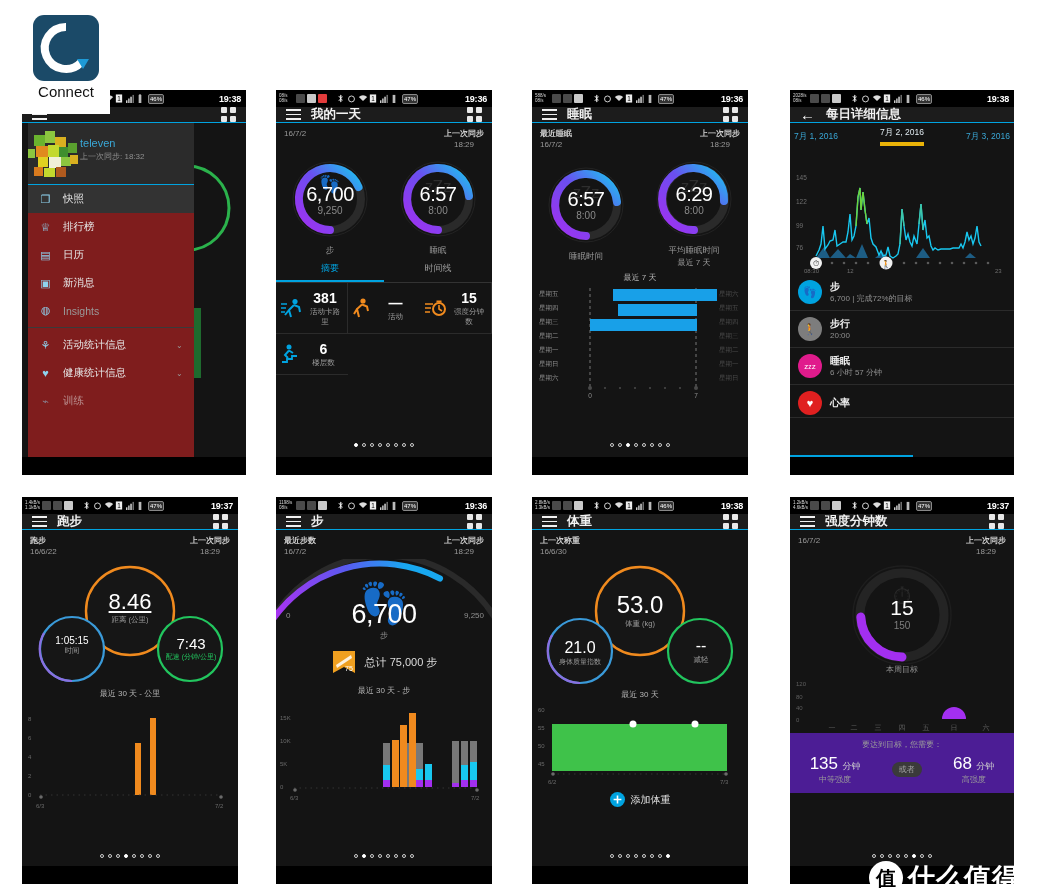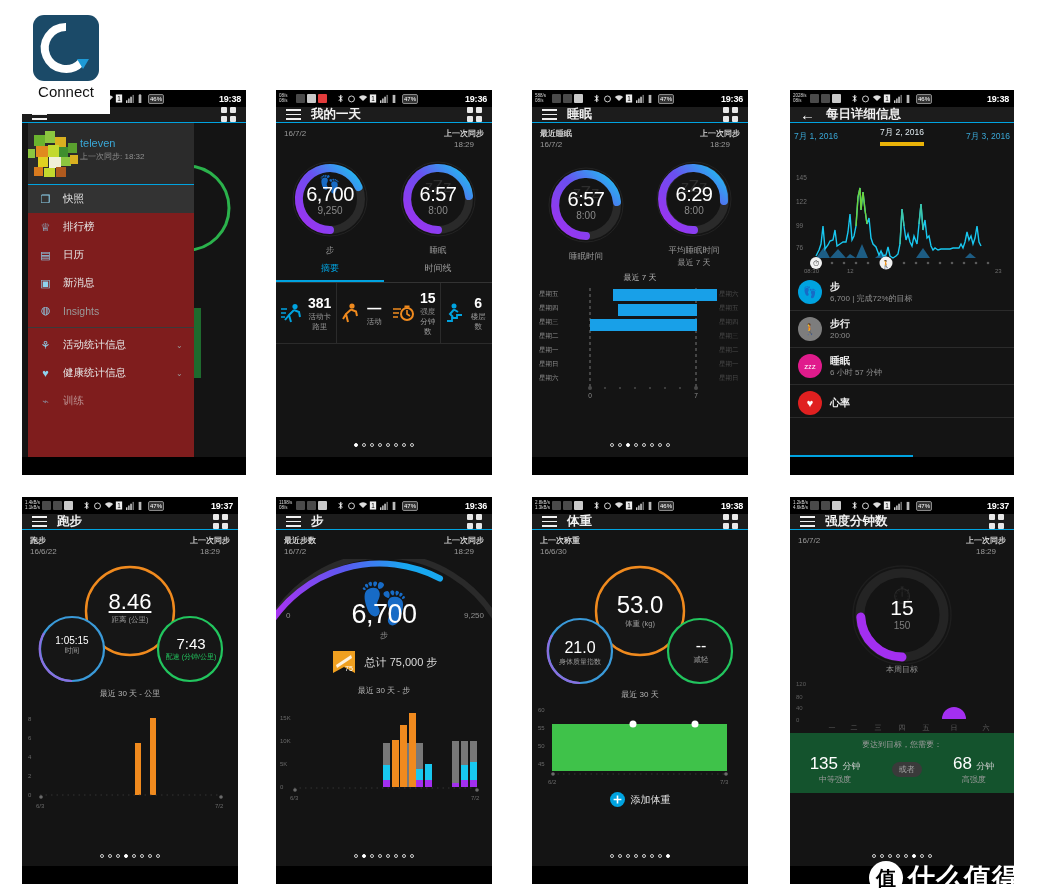--- a/index.html
+++ b/index.html
@@ -71,21 +71,21 @@
     align-items:center; justify-content:center; }
   .ringbox .val .big { color:#fff; font-size:20px; letter-spacing:-.5px; }
   .ringbox .val .sub { color:#8a8a8a; font-size:10px; margin-top:-1px;}
   .ringlbl { color:#9a9a9a; font-size:8.5px; margin-top:3px; }
   .ringlbl2 { color:#9a9a9a; font-size:8px; }
 
   .tabs { display:flex; border-bottom:1px solid #333; }
   .tabs div { flex:1; text-align:center; font-size:9px; padding:5px 0 5px; color:#9a9a9a;}
   .tabs div.act { color:#00a3e0; border-bottom:2px solid #00a3e0; }
 
-  .statgrid { display:grid; grid-template-columns:1fr 1fr 1fr 1fr; }
+  .statgrid { display:grid; grid-template-columns:1fr 1fr 1fr; }
   .statcell { display:flex; align-items:center; gap:5px; padding:6px 5px; border-bottom:1px solid #2b2b2b; }
   .statcell:nth-child(odd) { border-right:1px solid #2b2b2b; }
   .statcell .txt { flex:1; text-align:center; }
   .statcell .n { color:#fff; font-size:14px; font-weight:bold; line-height:15px;}
   .statcell .l { color:#9a9a9a; font-size:7.5px; }
 
   .chart-title { text-align:center; color:#b5b5b5; font-size:8px; padding:4px 0 2px;}
 
   .listrow { display:flex; align-items:center; gap:8px; padding:6px 8px; border-bottom:1px solid #2b2b2b;}
   .lr-ico { width:24px; height:24px; border-radius:50%; flex:none; display:flex; align-items:center;
@@ -1249,21 +1249,21 @@
             <text x="42" y="53">一</text>
               <text x="64" y="53">二</text>
               <text x="88" y="53">三</text>
             <text x="112" y="53">四</text>
               <text x="136" y="53">五</text>
               <text x="164" y="53">日</text>
               <text x="196" y="53">六</text>
           </g>
         </svg>
       </div>
-      <div style="background:#14532d;padding:6px 4px 8px;">
+      <div style="background:#4c1d95;padding:6px 4px 8px;">
         <div style="text-align:center;color:#9a9a9a;font-size:8px;">要达到目标，您需要：</div>
         <div style="display:flex;align-items:center;justify-content:space-around;margin-top:4px;">
           <div style="text-align:center;">
             <span style="color:#fff;font-size:17px;">135</span>
             <span style="color:#d0d0d0;font-size:9px;">分钟</span>
             <div style="color:#9a9a9a;font-size:8px;">中等强度</div>
           </div>
           <div style="background:#3a3a3a;border-radius:8px;padding:2px 7px;color:#a5a5a5;font-size:8px;">或者</div>
           <div style="text-align:center;">
             <span style="color:#fff;font-size:17px;">68</span>

